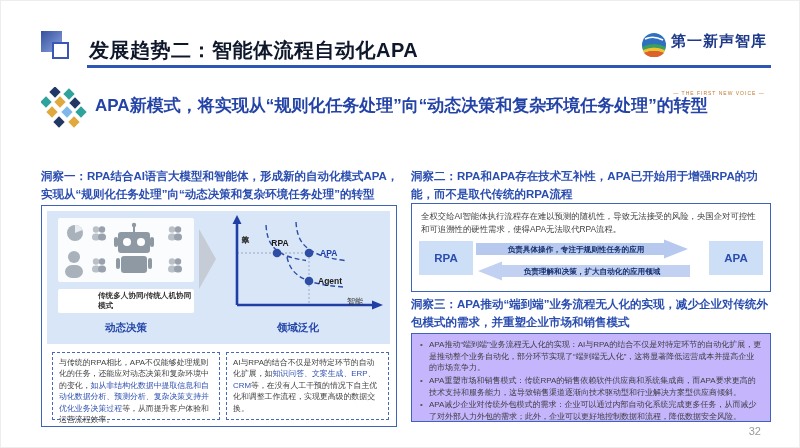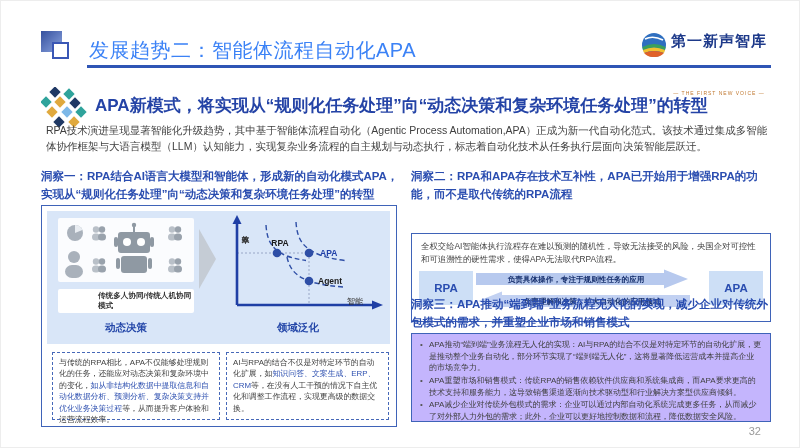--- a/index.html
+++ b/index.html
@@ -4,21 +4,21 @@
 <style>
   * { margin:0; padding:0; box-sizing:border-box; }
   html,body { background:#fff; }
   body { font-family:"Liberation Sans","DejaVu Sans",sans-serif; }
   .slide { position:relative; width:800px; height:448px; background:#fff; overflow:hidden; border:1px solid #ededed; }
 
   
   .hdr-mark { position:absolute; left:40px; top:30px; width:36px; height:36px; }
   .hdr-mark .sq-fill { position:absolute; left:0; top:0; width:21px; height:21px; background:linear-gradient(135deg,#35509e,#8ba4e0); }
   .hdr-mark .sq-line { position:absolute; left:11px; top:11px; width:17px; height:17px; border:2px solid #3a57b5; background:#fff; }
-  .hdr-title { position:absolute; left:88px; top:36px; font-size:20px; font-weight:normal; color:#3b82f6; letter-spacing:0.5px; }
+  .hdr-title { position:absolute; left:88px; top:36px; font-size:20px; font-weight:bold; color:#0f172a; letter-spacing:0.5px; }
   .hdr-rule { position:absolute; left:86px; top:64px; width:684px; height:2.5px; background:#2f55b5; }
   .logo { position:absolute; right:32px; top:31px; display:flex; align-items:flex-start; gap:4px; }
   .logo svg { display:block; }
   .logo-txt { display:flex; flex-direction:column; align-items:center;gap:38px; }
   .logo-name { font-size:15px; font-weight:bold; color:#1e3a8a; letter-spacing:1px; }
   .logo-tag { font-size:5px; color:#c07830; letter-spacing:1px; margin-top:1px; }
 
   
   .intro-icon { position:absolute; left:40px; top:86px; }
   .intro-headline { position:absolute; left:94px; top:93px; width:680px; font-size:17px; font-weight:bold; color:#2443a6; }
@@ -46,21 +46,21 @@
   .axis-cap { position:absolute; top:110px; font-size:10.5px; font-weight:bold; color:#2346a8; text-align:center; }
   .cap-left { left:16px; width:126px; }
   .cap-right { left:186px; width:130px; }
   .note { position:absolute; top:146px; height:68px; border:1px dashed #4668b8; background:#fff;
           padding:4px 6px; font-size:7.9px; line-height:1.45; color:#3f3f3f; }
   .note-left { left:10px; width:168px; }
   .note-right { left:184px; width:163px; }
   .em { color:#2e50b0; }
 
   
-  .p2-box { position:absolute; left:410px; top:202px; width:360px; height:89px; border:1.5px solid #3f63b8; background:#fff;margin-top:30px; }
+  .p2-box { position:absolute; left:410px; top:202px; width:360px; height:89px; border:1.5px solid #3f63b8; background:#fff; }
   .p2-text { padding:6px 9px 2px; font-size:8.4px; line-height:1.5; color:#3f3f3f; }
   .flow { position:relative; height:44px; margin-top:1px; }
   .chip { position:absolute; top:3px; width:54px; height:34px; background:#cddff6; display:flex; align-items:center; justify-content:center;
           font-size:11.5px; font-weight:bold; color:#2a4db0; }
   .chip-left { left:7px; }
   .chip-right { right:7px; }
   .flow svg { position:absolute; left:64px; top:1px; }
 
   
   .p3-box { position:absolute; left:410px; top:332px; width:360px; height:89px; border:1.5px solid #3f63b8; background:#c4b5fd; padding:5px 8px 3px 6px; }
@@ -104,21 +104,20 @@
       <rect x="15" y="11" width="8" height="8" transform="rotate(45 19 15)" fill="#e0a93e"></rect>
       <rect x="30" y="12" width="8" height="8" transform="rotate(45 34 16)" fill="#1f3864"></rect>
       <rect x="7" y="21" width="8" height="8" transform="rotate(45 11 25)" fill="#e0a93e"></rect>
       <rect x="22" y="21" width="8" height="8" transform="rotate(45 26 25)" fill="#7db8e8"></rect>
       <rect x="36" y="21" width="8" height="8" transform="rotate(45 40 25)" fill="#2fa39b"></rect>
       <rect x="14" y="31" width="8" height="8" transform="rotate(45 18 35)" fill="#1f3864"></rect>
       <rect x="29" y="31" width="8" height="8" transform="rotate(45 33 35)" fill="#e0a93e"></rect>
     </g>
   </svg>
   <div class="intro-headline">APA新模式，将实现从“规则化任务处理”向“动态决策和复杂环境任务处理”的转型</div>
-  <div class="intro-body">RPA技术演进呈现显著智能化升级趋势，其中基于智能体流程自动化（Agentic Process Automation,APA）正成为新一代自动化范式。该技术通过集成多智能体协作框架与大语言模型（LLM）认知能力，实现复杂业务流程的自主规划与动态执行，标志着自动化技术从任务执行层面向决策智能层跃迁。</div>
 
   <div class="ins-title t1">洞察一：RPA结合AI语言大模型和智能体，形成新的自动化模式APA，实现从“规则化任务处理”向“动态决策和复杂环境任务处理”的转型</div>
   <div class="p1-box">
     <div class="p1-blue">
       <div class="icon-box">
         <svg width="128" height="58" viewBox="0 0 128 58">
           <defs>
             <g id="pp">
               <circle cx="4" cy="3.5" r="3.2" fill="#b9c0c8"></circle>
                 <rect x="0" y="7.5" width="8" height="7" rx="3.5" fill="#b9c0c8"></rect>

